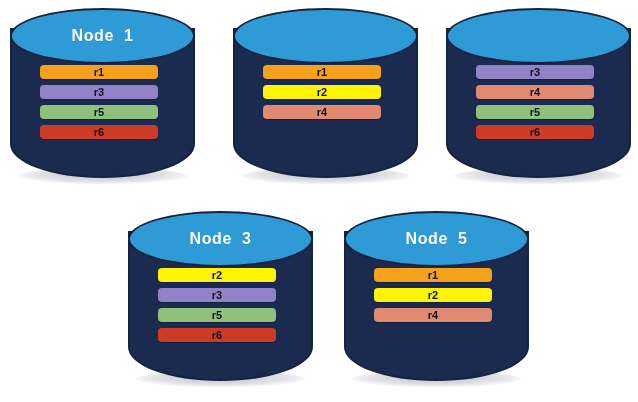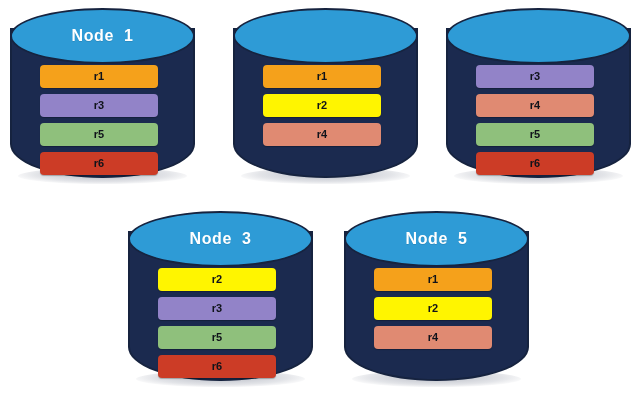--- a/index.html
+++ b/index.html
@@ -86,21 +86,21 @@
 
   
   .replicas {
     position: absolute;
     left: 30px;
     top: 57px;
     width: 118px;
   }
 
   .replica {
-    height: 23px;
+    height: 14px;
     margin-bottom: 6px;
     border-radius: 4px;
     display: flex;
     align-items: center;
     justify-content: center;
     color: #10131a;
     font-size: 11px;
     font-weight: bold;
     line-height: 1;
     box-shadow: 0 1px 1px rgba(0,0,0,0.25);

